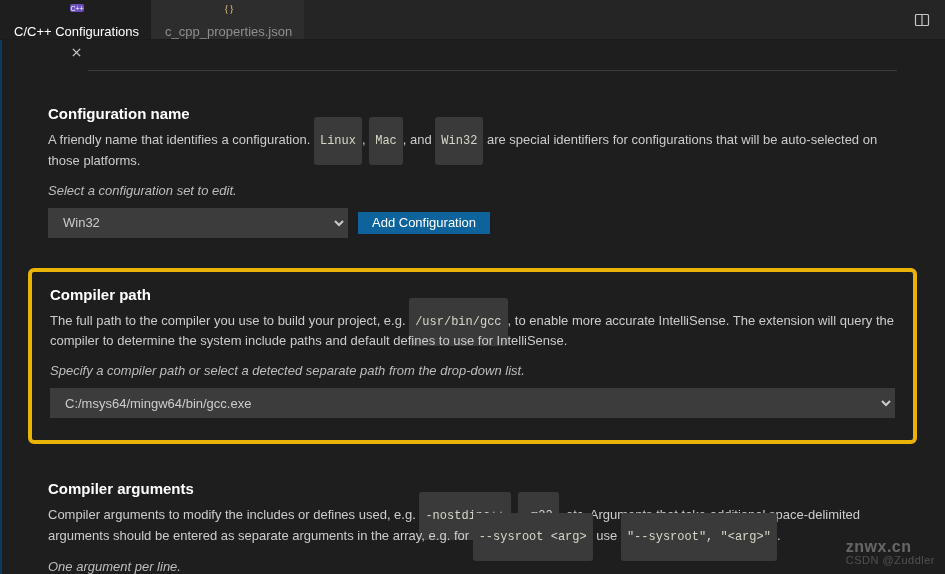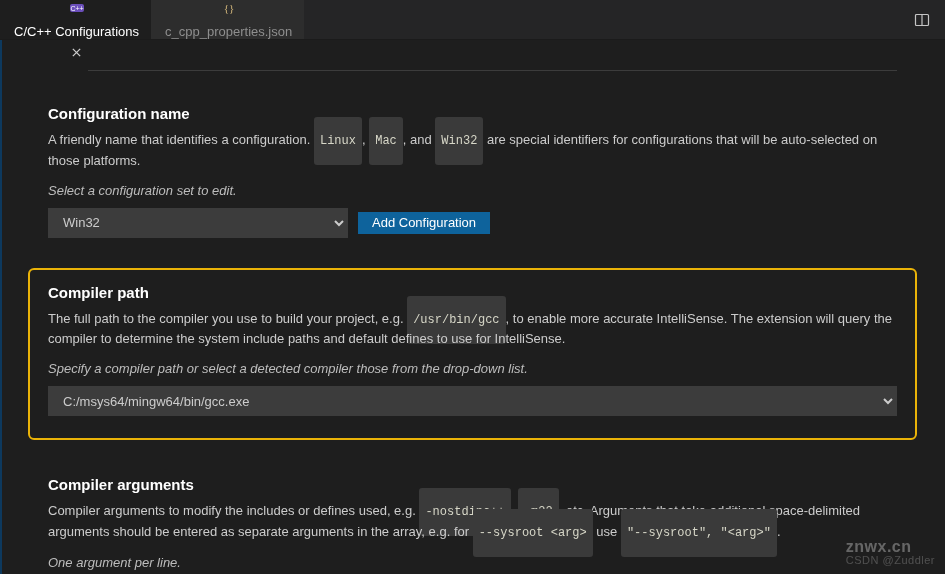--- a/index.html
+++ b/index.html
@@ -68,21 +68,21 @@
   width:100%;
   font-family: Consolas,"Courier New",monospace;
   font-size:12px;
 }
 button.primary {
   background:#0e639c; color:#ffffff;
   border:none; height:22px; padding:0 14px;
   font-size:13px; cursor:pointer;
 }
 .highlight-box {
-  border:2px solid #eab308;
+  border:4px solid #eab308;
   border-radius:6px;
   padding: 14px 18px 22px 18px;
   margin: 24px 28px 0 28px;
 }
 .highlight-box .section { margin:0; padding:0; }
 .watermark {
   position:absolute; right:10px; bottom:8px;
   color:rgba(255,255,255,0.32);
   font-size:16px; font-weight:600; letter-spacing:0.5px;
   pointer-events:none;
@@ -145,21 +145,21 @@
       <button class="primary">Add Configuration</button>
     </div>
   </div>
 
   <div class="highlight-box">
     <div class="section">
       <h3>Compiler path</h3>
       <p class="desc">
         <span>The full path to the compiler you use to build your project, e.g. </span><code class="chip">/usr/bin/gcc</code><span>, to enable more accurate IntelliSense. The extension will query the compiler to determine the system include paths and default defines to use for IntelliSense.</span>
       </p>
-      <p class="hint">Specify a compiler path or select a detected compiler those from the drop-down list.</p>
+      <p class="hint">Specify a compiler path or select a detected separate path from the drop-down list.</p>
       <div class="row">
         <select class="path-select">
           <option>C:/msys64/mingw64/bin/gcc.exe</option>
         </select>
       </div>
     </div>
   </div>
 
   <div class="section" style="margin-top:22px">
     <h3>Compiler arguments</h3>

